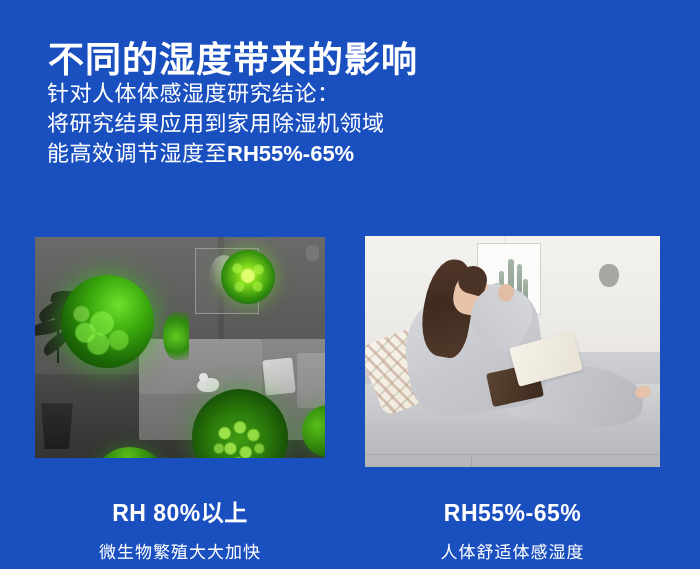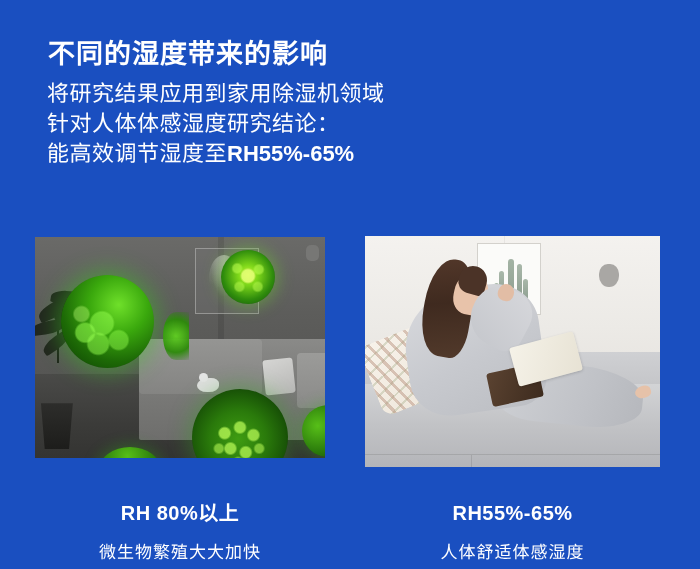--- a/index.html
+++ b/index.html
@@ -20,21 +20,21 @@
     height: 569px;
     background: #1a4fc0;
     overflow: hidden;
   }
 
   
   .headline {
     position: absolute;
     left: 48px;
     top: 18px;
-    font-size: 27px;
+    font-size: 36px;
     font-weight: bold;
     color: #ffffff;
     letter-spacing: 1px;
     line-height: 36px;
     white-space: nowrap;
   }
 
   
   .body-copy {
     position: absolute;
@@ -436,21 +436,21 @@
   
   .caption-block {
     position: absolute;
     text-align: center;
     color: #ffffff;
   }
   #caption-left  { left: 35px;  top: 498px; width: 290px; }
   #caption-right { left: 365px; top: 498px; width: 295px; }
   .caption-title {
     display: block;
-    font-size: 20px;
+    font-size: 23px;
     font-weight: bold;
     letter-spacing: 0.5px;
     line-height: 30px;
     white-space: nowrap;
   }
   .caption-sub {
     display: block;
     font-size: 17px;
     font-weight: normal;
     letter-spacing: 1px;
@@ -460,22 +460,22 @@
   }
 </style>
 </head>
 <body>
 
 <div id="poster">
 
   <h1 class="headline">不同的湿度带来的影响</h1>
 
   <div class="body-copy">
+    <span class="body-line regular">针对人体体感湿度研究结论：</span>
     <span class="body-line regular">将研究结果应用到家用除湿机领域</span>
-    <span class="body-line regular">针对人体体感湿度研究结论：</span>
     <span class="body-line regular"><span>能高效调节湿度至</span><span class="inline-strong">RH55%-65%</span></span>
   </div>
 
   <div class="photo" id="photo-left">
     <div class="scene">
       <div class="lf-wall">
         <div class="lf-wall-panel"></div>
       </div>
       <div class="lf-art"></div>
       <div class="lf-knob"></div>

